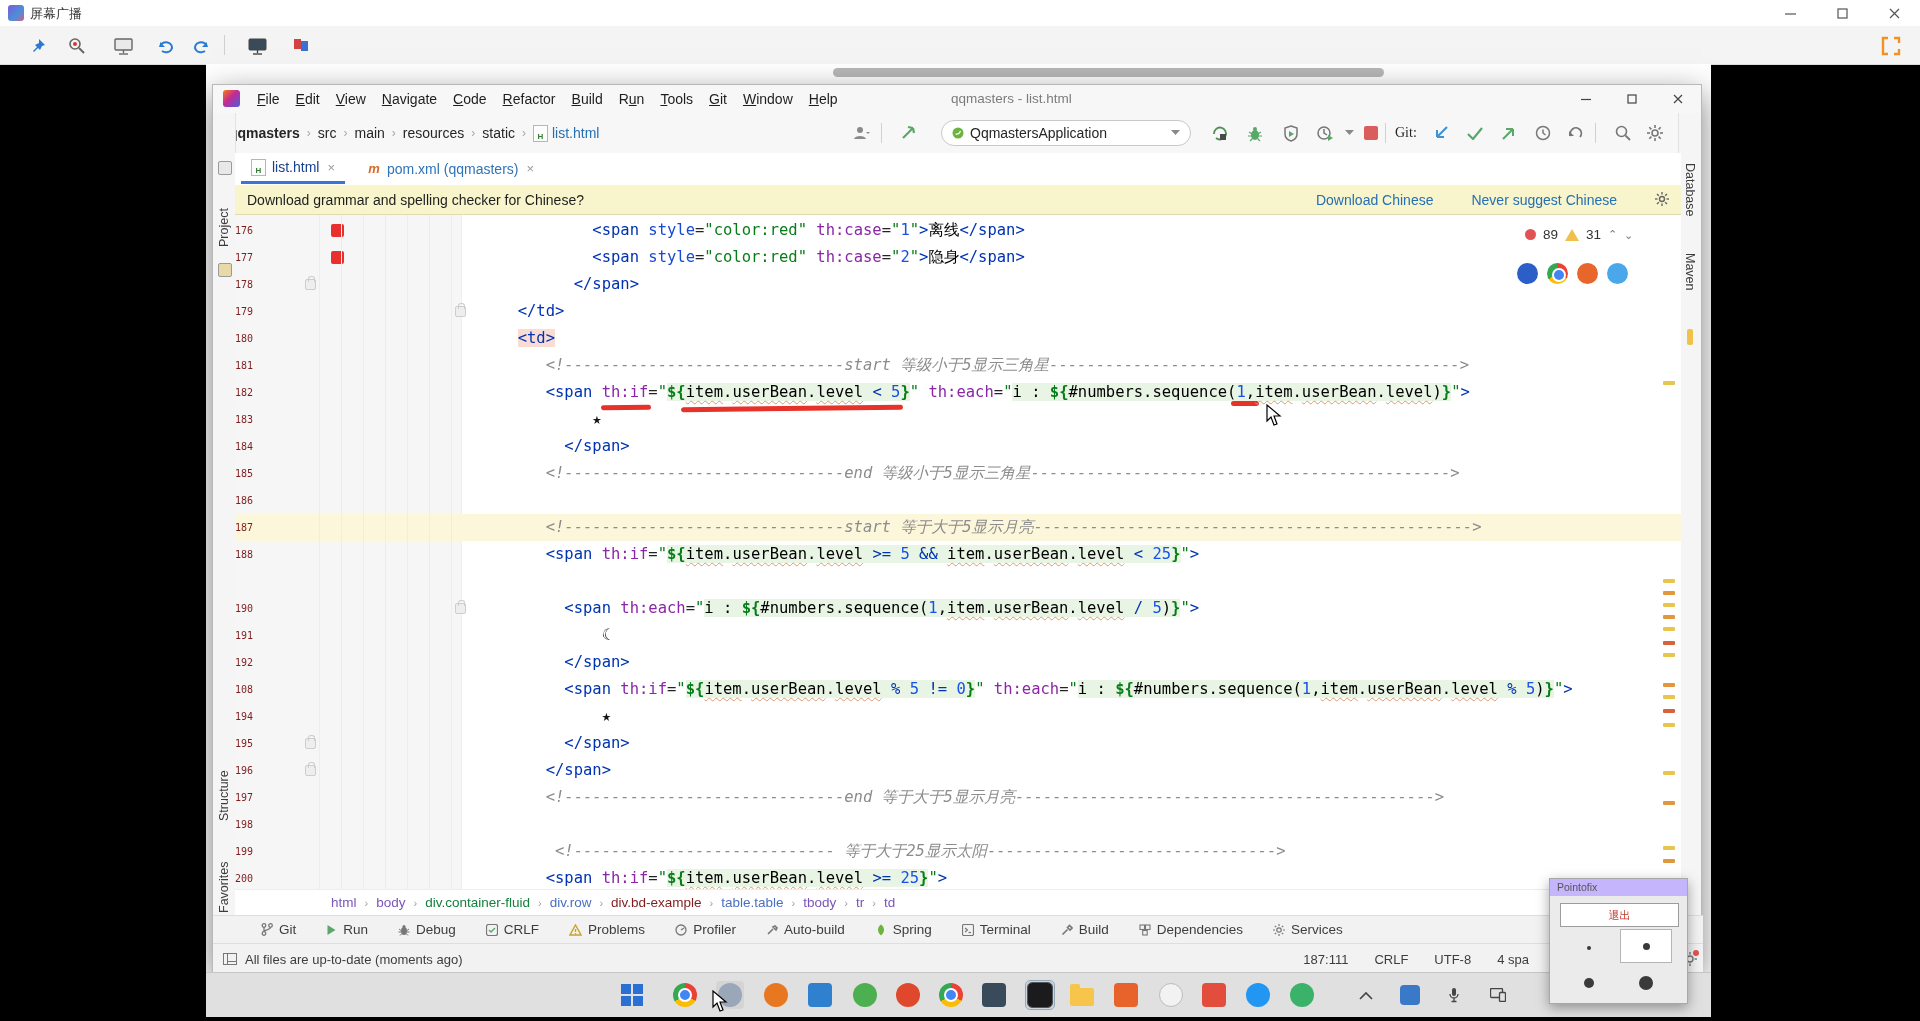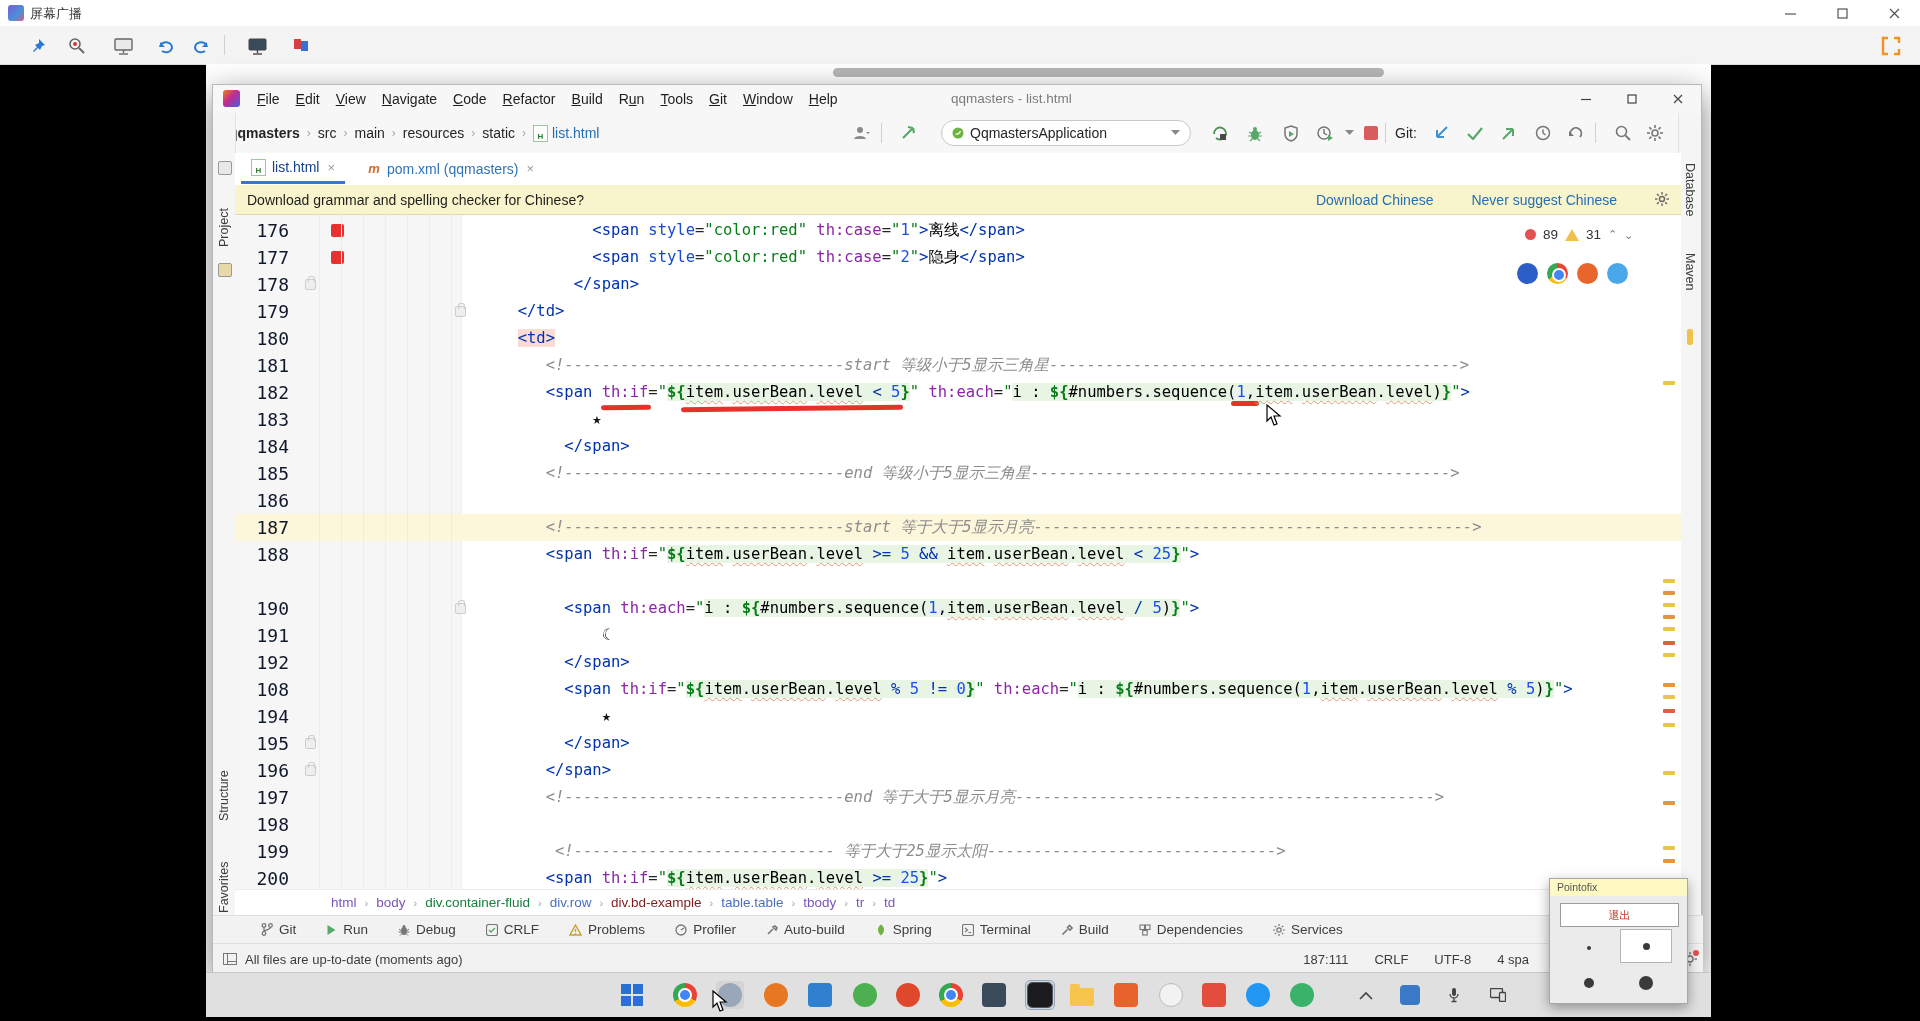--- a/index.html
+++ b/index.html
@@ -36,42 +36,42 @@
   .ide-ctrl{position:absolute;top:0;width:46px;height:28px;display:flex;align-items:center;justify-content:center;color:#444;}
 
   .navbar{position:absolute;left:0;top:28px;width:100%;height:40px;background:#f7f7f7;border-bottom:1px solid #e8e8e8;}
   .crumbs{position:absolute;left:16px;top:0;height:40px;display:flex;align-items:center;font-size:14px;color:#262626;}
   .crumbs .sep{color:#a8a8a8;margin:0 7px;font-size:12px;}
   .crumbs .c0{font-weight:bold;}
   .crumbs .cfile{color:#2470b3;display:flex;align-items:center;gap:4px;}
   .runpill{position:absolute;left:728px;top:7px;width:250px;height:26px;background:#fff;border:1px solid #c9c9c9;
        border-radius:13px;display:flex;align-items:center;gap:6px;padding:0 10px;box-sizing:border-box;font-size:14px;color:#262626;}
   .navico{position:absolute;top:9px;width:24px;height:22px;display:flex;align-items:center;justify-content:center;}
-  .gitlabel{position:absolute;left:1182px;top:0;height:40px;line-height:40px;font-size:14px;color:#262626;}
+  .gitlabel{position:absolute;left:1182px;top:0;height:40px;line-height:40px;font-size:14px;color:#262626;font-family:Liberation Serif, serif;}
 
   .tabbar{position:absolute;left:22px;top:68px;width:1446px;height:32px;background:#ffffff;border-bottom:1px solid #ececec;}
   .tab{position:absolute;top:0;height:31px;display:flex;align-items:center;gap:6px;padding:0 10px;font-size:14px;box-sizing:border-box;}
   .tab.active{border-bottom:3px solid #3874d6;}
   .tab .x{color:#9a9a9a;font-size:13px;margin-left:2px;}
   .ficon{width:13px;height:15px;background:#fdfdfd;border:1px solid #9ec79e;position:relative;font-size:8px;color:#2f7d32;
          display:flex;align-items:flex-end;justify-content:center;font-weight:bold;}
   .micon{width:14px;height:14px;color:#d66a29;font-weight:bold;font-size:13px;font-style:italic;line-height:14px;text-align:center;}
 
   .notif{position:absolute;left:22px;top:100px;width:1446px;height:30px;background:#f8f4cc;border-bottom:1px solid #e0dab0;
          display:flex;align-items:center;font-size:14px;color:#1e1e1e;padding:0 12px;box-sizing:border-box;}
   .notif .links{margin-left:auto;display:flex;align-items:flex-start;gap:38px;}
   .notif a{color:#2470b3;text-decoration:none;}
 
   
   .editor{position:absolute;left:22px;top:130px;width:1446px;height:674px;background:#ffffff;overflow:hidden;}
   .gutterbg{position:absolute;left:0;top:0;width:226px;height:674px;background:#f6f6f6;border-right:1px solid #efefef;}
   .iguide{position:absolute;top:0;width:1px;height:674px;background:#ededed;}
   .row{position:absolute;left:0;width:1446px;height:27px;line-height:27px;}
   .row.cur{background:#fcf6da;}
-  .lnum{position:absolute;left:0;width:54px;text-align:right;font-family:"DejaVu Sans Mono",monospace;font-size:18px;color:#0f172a;}
+  .lnum{position:absolute;left:0;width:54px;font-family:"DejaVu Sans Mono",monospace;font-size:10px;color:#7f1d1d;}
   .bp{position:absolute;left:96px;top:7px;width:13px;height:13px;background:#e8312e;border-radius:2px;}
   .lock{position:absolute;top:8px;width:11px;height:11px;border:1px solid #cdcdcd;border-radius:2px;background:#eee;box-sizing:border-box;}
   .lock:before{content:"";position:absolute;left:2px;top:-4px;width:5px;height:5px;border:1px solid #cdcdcd;border-bottom:none;border-radius:3px 3px 0 0;}
   .code{position:absolute;left:236px;white-space:pre;font-family:"DejaVu Sans Mono",monospace;font-size:15.5px;color:#000;}
   .t-tag{color:#0033b3}
   .t-taghl{color:#0033b3;background:#fadcd4;}
   .t-attr{color:#174ad4}
   .t-tha{color:#8c25a8}
   .t-p{color:#232323}
   .t-str{color:#067d17}
@@ -124,21 +124,21 @@
   .winlogo div{background:#2a6fd4;}
   .chromec{width:24px;height:24px;border-radius:50%;background:conic-gradient(#ea4335 0 33%,#fbbc05 33% 66%,#34a853 66% 100%);position:relative;}
   .chromec:after{content:"";position:absolute;left:7px;top:7px;width:10px;height:10px;border-radius:50%;background:#4285f4;border:2px solid #fff;box-sizing:content-box;margin:-2px;}
   .folderico{width:24px;height:18px;background:#f7c54c;border-radius:2px;position:relative;margin-top:4px;}
   .folderico:before{content:"";position:absolute;left:0;top:-4px;width:10px;height:5px;background:#f7c54c;border-radius:2px 2px 0 0;}
   .tactive{background:#ccd6e0;outline:1px solid #93a7bb;}
   .thover{background:#d4d4d4;}
 
   
   .pointofix{position:absolute;left:1549px;top:878px;width:139px;height:126px;background:#ebebeb;border:1px solid #a8a8a8;box-sizing:border-box;z-index:60;box-shadow:0 4px 12px rgba(0,0,0,.35);}
-  .pf-title{height:17px;background:#fef9c3;font-size:10.5px;color:#555;line-height:17px;padding-left:7px;}
+  .pf-title{height:17px;background:#c4b5fd;font-size:10.5px;color:#555;line-height:17px;padding-left:7px;}
   .pf-exit{position:absolute;left:10px;top:24px;width:117px;height:22px;background:#fff;border:1px solid #9c9c9c;
            font-size:11px;color:#c0392b;display:flex;align-items:center;justify-content:center;}
   .pf-cell{position:absolute;display:flex;align-items:center;justify-content:center;}
   .dot{border-radius:50%;background:#3a3a3a;}
   .pf-sel{background:#fff;border:1px solid #b5b5b5;}
 
   .cursor{position:absolute;z-index:80;}
 </style>
 </head>
 <body>

